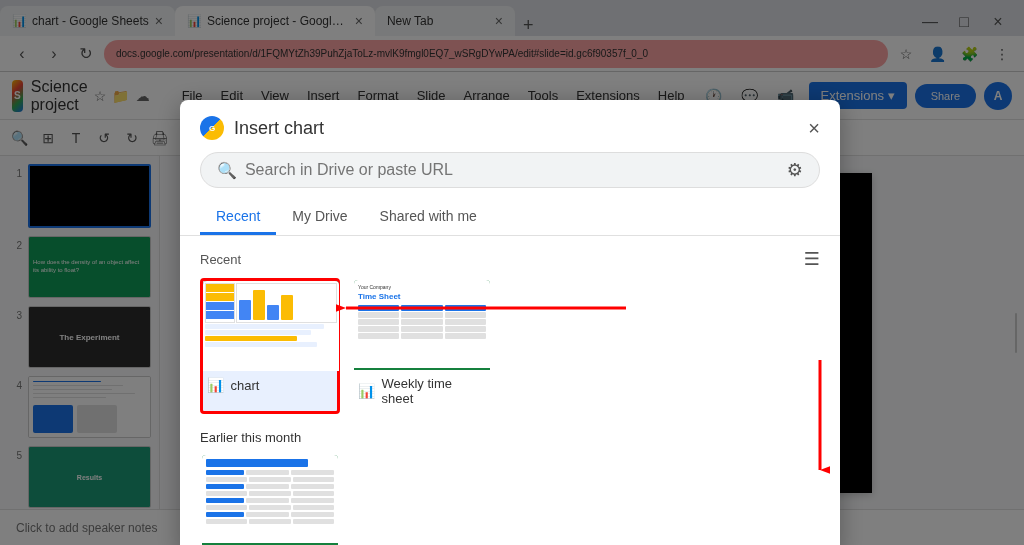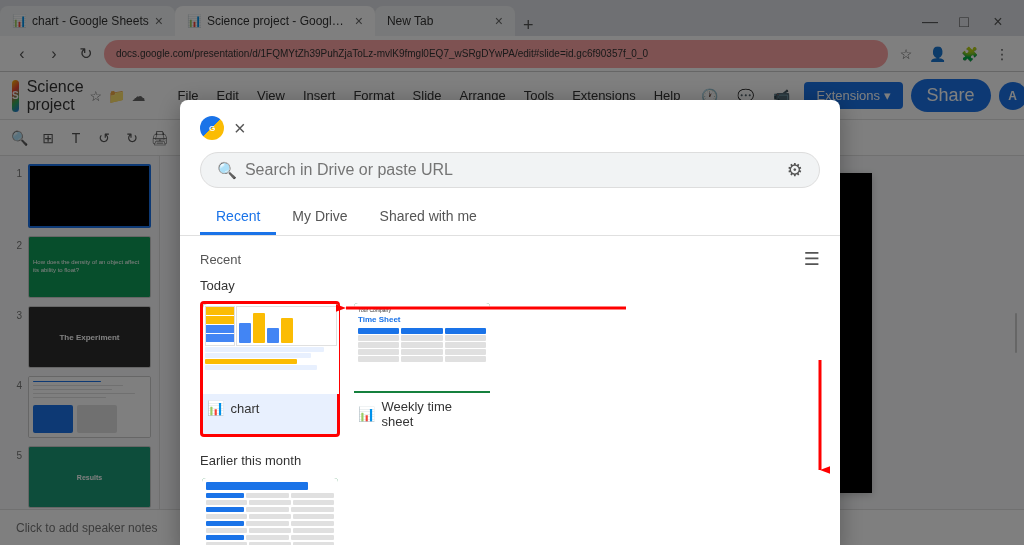--- a/index.html
+++ b/index.html
@@ -18,21 +18,21 @@
     .browser-icons { display: flex; gap: 4px; align-items: center; }
     .browser-icon-btn { width: 28px; height: 28px; border-radius: 50%; border: none; background: none; cursor: pointer; display: flex; align-items: center; justify-content: center; font-size: 14px; color: #555; }
     .app-header { display: flex; align-items: center; padding: 8px 12px; background: #fff; border-bottom: 1px solid #e0e0e0; gap: 8px; height: 48px; }
     .app-title-area { display: flex; flex-direction: column; align-items: center; }
     .app-title { font-size: 16px; color: #333; font-weight: 500; }
     .app-icon-btn { font-size: 14px; color: #666; }
     .menu-bar { display: flex; gap: 2px; margin-left: 16px; }
     .menu-item { font-size: 13px; color: #333; padding: 4px 8px; border-radius: 4px; cursor: pointer; }
     .right-controls { margin-left: auto; display: flex; align-items: center; gap: 8px; }
     .slideshow-btn { background: #1a73e8; color: #fff; border: none; border-radius: 4px; padding: 6px 12px; font-size: 13px; cursor: pointer; display: flex; align-items: center; gap: 4px; }
-    .share-btn { background: #1a73e8; color: #fff; border: none; border-radius: 20px; padding: 6px 16px; font-size: 18px; cursor: pointer; }
+    .share-btn { background: #1a73e8; color: #fff; border: none; border-radius: 20px; padding: 6px 16px; font-size: 11px; cursor: pointer; }
     .avatar { width: 28px; height: 28px; border-radius: 50%; background: #1a73e8; color: #fff; display: flex; align-items: center; justify-content: center; font-size: 12px; font-weight: bold; }
 
     
     .toolbar { display: flex; align-items: center; padding: 4px 8px; gap: 4px; border-bottom: 1px solid #e0e0e0; height: 36px; background: #fff; }
     .toolbar-btn { width: 24px; height: 24px; border: none; background: none; cursor: pointer; display: flex; align-items: center; justify-content: center; font-size: 14px; color: #555; border-radius: 3px; }
 
     
     .main-area { display: flex; height: calc(545px - 72px - 84px - 36px); }
     .slides-panel { width: 160px; background: #f8f9fa; border-right: 1px solid #e0e0e0; overflow-y: auto; padding: 8px; display: flex; flex-direction: column; gap: 8px; }
     .slide-thumb { display: flex; gap: 6px; align-items: flex-start; cursor: pointer; }
@@ -260,20 +260,21 @@
 </div>
 
 <div class="overlay"></div>
 
 <div class="dialog">
 
   <div class="dialog-header">
     <div style="width:24px;height:24px;background:linear-gradient(135deg,#1a73e8 50%,#fbbc04 50%);border-radius:50%;display:flex;align-items:center;justify-content:center;">
       <span style="color:white;font-size:8px;font-weight:bold;">G</span>
     </div>
+    <span class="dialog-title">Insert chart</span>
     <button class="dialog-close">×</button>
   </div>
 
   <div class="search-bar">
     <span class="search-icon-svg">🔍</span>
     <input class="search-input" type="text" placeholder="Search in Drive or paste URL" style="">
     <span class="filter-icon">⚙</span>
   </div>
 
   <div class="dialog-tabs">
@@ -282,21 +283,20 @@
     <div class="dialog-tab">Shared with me</div>
   </div>
 
   <div class="dialog-content">
 
     <div class="section-header">
       <span class="section-label">Recent</span>
       <span class="view-icon">☰</span>
     </div>
 
-    <div class="date-label">Today</div>
     <div class="file-grid">
 
       <div class="file-card selected selected-highlight">
         <div class="file-card-preview">
 
           <div style="width:100%;height:100%;background:#fff;padding:2px;overflow:hidden;">
             <div style="display:flex;gap:1px;margin-bottom:1px;">
               <div style="width:30px;height:40px;background:#fff;border:1px solid #e0e0e0;overflow:hidden;">
                 <div style="height:8px;background:#fbbc04;"></div>
                 <div style="height:8px;background:#fbbc04;margin-top:1px;"></div>

